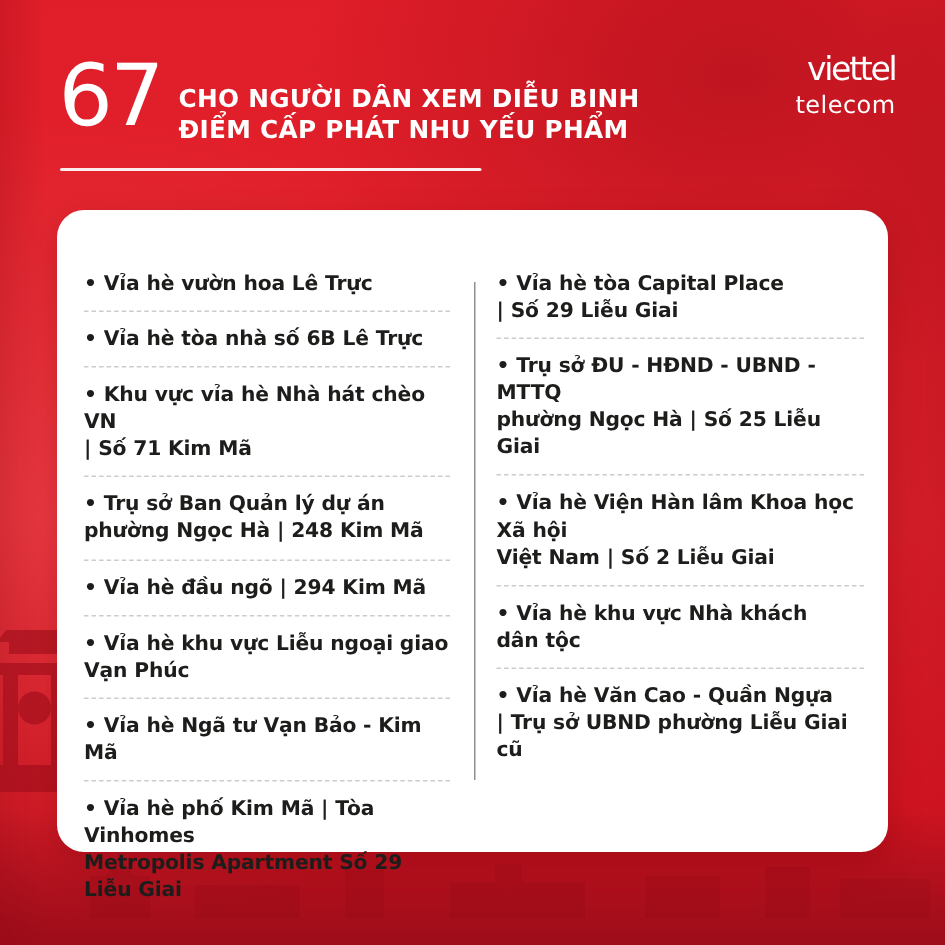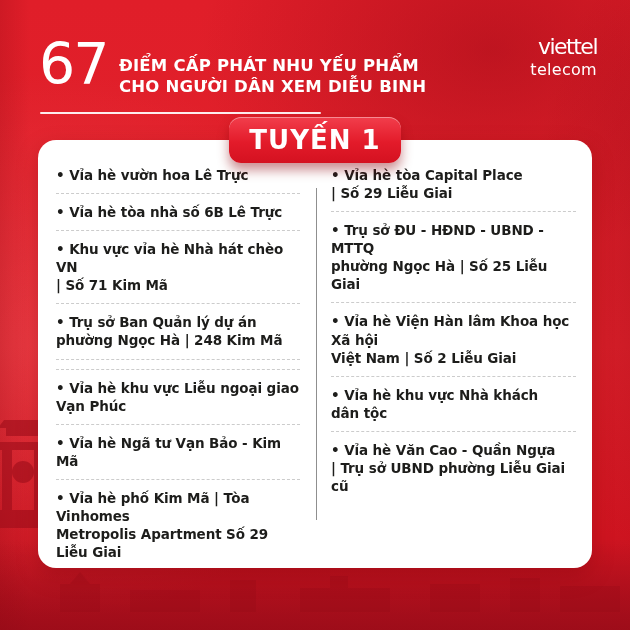--- a/index.html
+++ b/index.html
@@ -55,21 +55,21 @@
     z-index:5;
   }
 
   
   .card{
     position:absolute;left:38px;top:140px;width:554px;height:428px;
     background:#fff;border-radius:18px;
     box-shadow:0 8px 22px rgba(120,0,10,.30);
     display:flex;z-index:3;
   }
-  .col{box-sizing:border-box;padding:26px 16px 0 18px;}
+  .col{box-sizing:border-box;padding:40px 16px 0 18px;}
   .col.left{width:278px;}
   .col.right{width:276px;padding-left:15px;}
   .v-divider{
     position:absolute;left:278px;top:48px;width:1px;height:332px;
     background:#8f8f8f;
   }
   .item{
     color:#1d1d1b;font-size:13.5px;font-weight:700;line-height:1.34;
     white-space:pre-line;letter-spacing:-.1px;
   }
@@ -109,44 +109,44 @@
       <rect x="300" y="22" width="90" height="24"></rect>
       <rect x="330" y="10" width="18" height="14"></rect>
       <rect x="430" y="18" width="50" height="28"></rect>
       <rect x="510" y="12" width="30" height="34"></rect>
       <rect x="560" y="20" width="60" height="26"></rect>
     </g>
   </svg>
 
   <div class="big-count">67</div>
   <div class="title">
+    <div>CHO NGƯỜI DÂN XEM DIỄU BINH</div>
     <div>ĐIỂM CẤP PHÁT NHU YẾU PHẨM</div>
-    <div>CHO NGƯỜI DÂN XEM DIỄU BINH</div>
   </div>
   <div class="header-underline"></div>
 
   <div class="logo">
     <div class="brand">viettel</div>
     <div class="sub">telecom</div>
   </div>
 
-  <div class="badge">TUYẾN 1</div>
 
   <div class="card">
     <div class="col left">
         <div class="item">• Vỉa hè vườn hoa Lê Trực</div>
         <div class="sep"></div>
         <div class="item">• Vỉa hè tòa nhà số 6B Lê Trực</div>
         <div class="sep"></div>
         <div class="item">• Khu vực vỉa hè Nhà hát chèo VN
 | Số 71 Kim Mã</div>
         <div class="sep"></div>
         <div class="item">• Trụ sở Ban Quản lý dự án
 phường Ngọc Hà | 248 Kim Mã</div>
         <div class="sep"></div>
+        <div class="item">• Vỉa hè đầu ngõ | 294 Kim Mã</div>
         <div class="sep"></div>
         <div class="item">• Vỉa hè khu vực Liễu ngoại giao
 Vạn Phúc</div>
         <div class="sep"></div>
         <div class="item">• Vỉa hè Ngã tư Vạn Bảo - Kim Mã</div>
         <div class="sep"></div>
         <div class="item">• Vỉa hè phố Kim Mã | Tòa Vinhomes
 Metropolis Apartment Số 29 Liễu Giai</div>
       </div>
     <div class="v-divider"></div>

